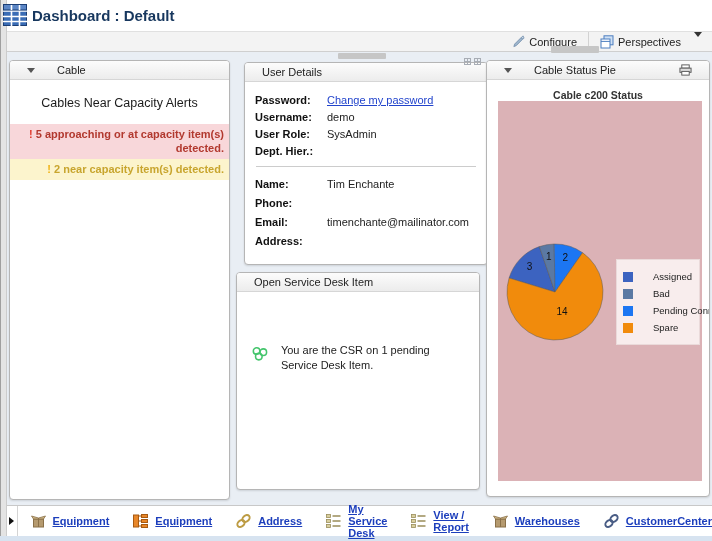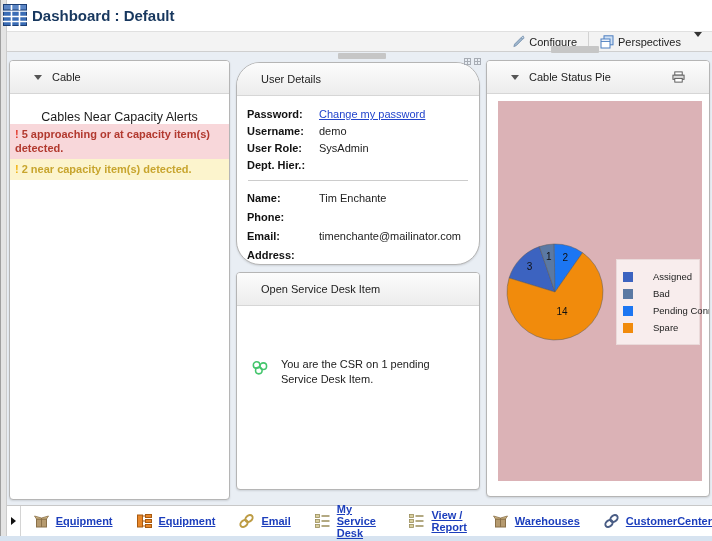--- a/index.html
+++ b/index.html
@@ -21,33 +21,33 @@
     display:flex; justify-content:flex-end; padding-right:10px; gap:8px; }
   .tb-btn { display:flex; align-items:center; gap:4px; font-size:11px; color:#222; cursor:pointer; padding:1px 3px; }
   .tb-sep { width:1px; height:14px; background:#d2d2d2; }
   .caret-down { width:0; height:0; border-left:4px solid transparent; border-right:4px solid transparent; border-top:5px solid #333; margin-left:2px; }
 
   
   .content-bg { position:absolute; left:7px; top:52px; width:705px; height:453px; background:#e9eef4; }
 
   .panel { position:absolute; background:#ffffff; border:1px solid #b5b5b5; border-radius:4px;
     box-shadow:0 1px 2px rgba(0,0,0,0.12); overflow:hidden; }
-  .panel-header { height:33px; background:linear-gradient(#fcfcfc,#ececec); border-bottom:1px solid #d6d6d6;
-    display:flex; align-items:center; padding:0 24px; gap:10px; font-size:11px; color:#222; }
+  .panel-header { height:19px; background:linear-gradient(#fcfcfc,#ececec); border-bottom:1px solid #d6d6d6;
+    display:flex; align-items:center; padding:0 17px; gap:22px; font-size:11px; color:#222; }
   .tri { width:0; height:0; border-left:4px solid transparent; border-right:4px solid transparent; border-top:5px solid #555; }
 
   
   #cable-panel { left:9px; top:60px; width:221px; height:440px; }
   .cable-title { text-align:center; font-size:12.5px; color:#1b1b1b; margin-top:16px; }
-  .alerts { margin-top:0; }
+  .alerts { margin-top:14px;text-align:right; }
   .alert-row { font-size:11px; font-weight:bold; padding:3px 5px 4px 5px; line-height:14px; }
   .alert-prefix { font-weight:bold; margin-right:3px; }
 
   
-  #user-details-panel { left:236px; top:62px; width:244px; height:203px;border-radius:24px; }
+  #user-details-panel { left:244px; top:62px; width:244px; height:203px; }
   .ud-body { padding:12px 10px 0 10px; }
   .frow { display:flex; margin-bottom:5px; }
   .flabel { width:64px; font-weight:bold; font-size:11px; color:#111; flex:none; }
   .fvalue { font-size:11px; color:#222; margin-left:8px; }
   .fvalue a, .pwd-link { color:#2244cc; text-decoration:underline; }
   .ud-divider { border-top:1px solid #cccccc; margin:9px 1px 11px 1px; }
 
   
   #service-desk-panel { left:236px; top:272px; width:244px; height:218px; }
   .sd-body { display:flex; gap:12px; padding:34px 16px 0 14px;margin-top:17px; }
@@ -270,21 +270,21 @@
           </g>
           <path d="M6 3 H9 M6 8 H9 M6 13 H9" stroke="#a85a10"></path>
         </svg>
         <span>Equipment</span>
       </a>
       <a class="flink" href="#">
         <svg width="17" height="16" viewBox="0 0 16 16" fill="none" stroke="#bd9c44" stroke-width="2">
           <ellipse cx="5.5" cy="10.5" rx="4" ry="3" transform="rotate(-40 5.5 10.5)"></ellipse>
           <ellipse cx="10.5" cy="5.5" rx="4" ry="3" transform="rotate(-40 10.5 5.5)"></ellipse>
         </svg>
-        <span>Email</span>
+        <span>Address</span>
       </a>
       <a class="flink" href="#">
         <svg width="17" height="16" viewBox="0 0 16 16">
           <g fill="#d9cf9e" stroke="#9a8d5a" stroke-width="0.8">
             <rect x="1" y="1.5" width="4" height="3"></rect>
               <rect x="1" y="6.5" width="4" height="3"></rect>
               <rect x="1" y="11.5" width="4" height="3"></rect>
           </g>
           <path d="M7 3 H15 M7 8 H15 M7 13 H15" stroke="#9a8d5a" stroke-width="1.3"></path>
         </svg>

